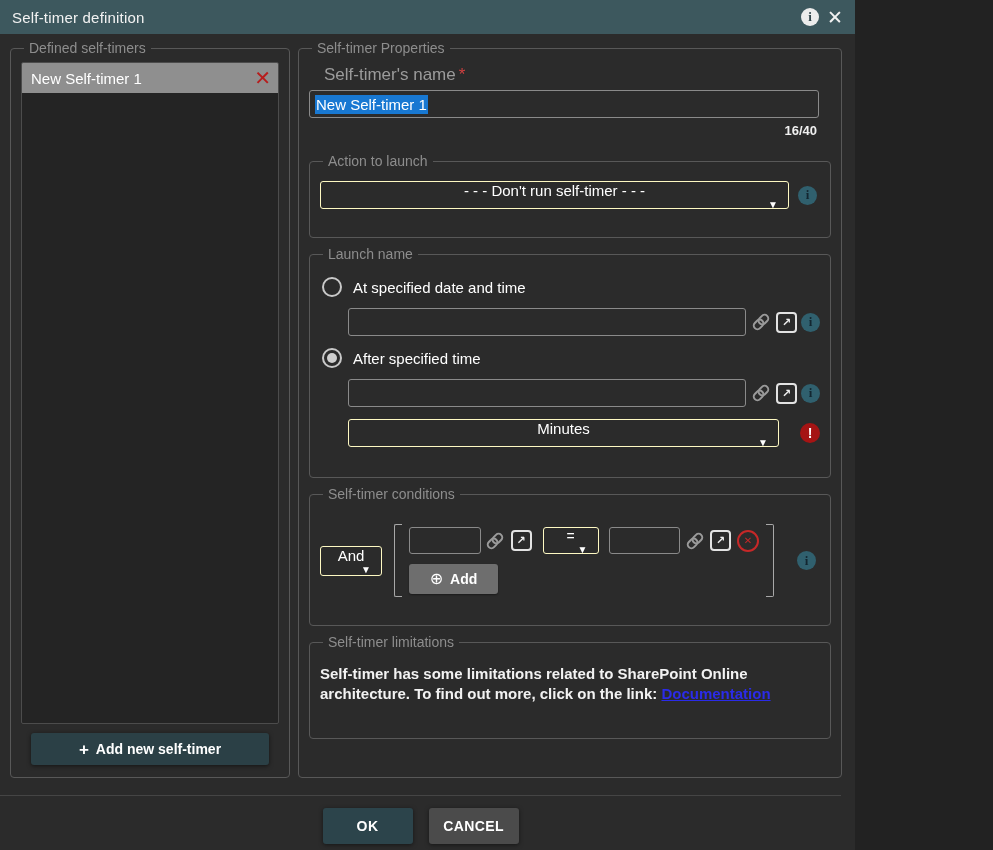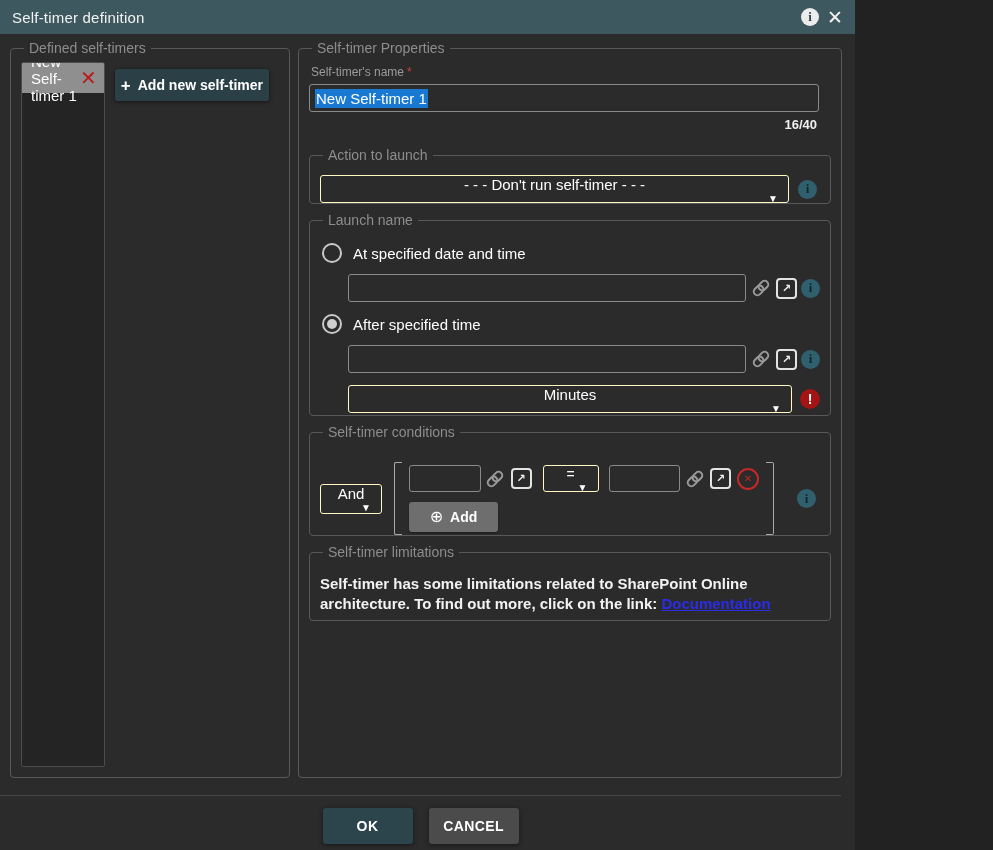--- a/index.html
+++ b/index.html
@@ -8,49 +8,49 @@
   .titlebar{height:34px;background:#3d585e;display:flex;align-items:center;padding:0 12px;box-sizing:border-box;}
   .titlebar .title{color:#f2f2f2;font-size:15px;font-weight:500;letter-spacing:.2px;}
   .titlebar .spacer{flex:1;}
   .tb-info{width:18px;height:18px;border-radius:50%;background:#ececec;color:#31454b;font-size:13px;font-weight:bold;font-family:"Liberation Serif",serif;display:flex;align-items:center;justify-content:center;cursor:pointer;margin-right:8px;}
   .tb-close{color:#f2f2f2;font-size:19px;font-weight:bold;cursor:pointer;line-height:1;}
   
   .content{display:flex;align-items:flex-start;gap:8px;padding:6px 13px 0 10px;box-sizing:border-box;}
   fieldset{border:1px solid #585858;border-radius:4px;margin:0;padding:4px 10px 10px;box-sizing:border-box;background:transparent;}
   legend{font-size:14px;color:#8d8d8d;padding:0 5px;margin-left:3px;font-weight:400;}
   
-  .left-group{width:280px;height:738px;display:flex;}
+  .left-group{width:280px;height:738px;display:flex;flex-direction:column;}
   .timer-list{flex:1;background:#242424;border:1px solid #4c4c4c;border-radius:2px;overflow:hidden;margin-top:2px;}
   .timer-item{height:30px;background:#8f8f8f;color:#ffffff;display:flex;align-items:center;padding:0 7px 0 9px;font-size:15px;cursor:pointer;}
   .delete-x{margin-left:auto;color:#b71c1c;font-size:20px;font-weight:bold;line-height:1;cursor:pointer;}
   .add-new-btn{margin:9px 10px 2px;height:32px;background:#2b4046;color:#fff;font-weight:bold;font-size:14px;border:none;border-radius:3px;box-shadow:0 1px 4px rgba(0,0,0,.55);display:flex;align-items:center;justify-content:center;gap:7px;cursor:pointer;font-family:inherit;}
   .plus-glyph{font-size:17px;font-weight:bold;line-height:1;}
   
   .right-group{flex:1;height:738px;display:flex;flex-direction:column;}
-  .field-label{font-size:12px;color:#9b9b9b;margin:5px 0 5px 2px;}
+  .field-label{font-size:17px;color:#9b9b9b;margin:5px 0 5px 15px;}
   .req{color:#d04040;margin-left:3px;}
   .text-input{height:26px;border:1px solid #8a8a8a;border-radius:3px;background:transparent;color:#fff;font-size:15px;padding:0 5px;display:flex;align-items:center;cursor:text;box-sizing:content-box;}
   .sel-text{background:#1878d2;color:#fff;padding:1px 1px;}
   .char-counter{text-align:right;color:#efefef;font-size:13px;font-weight:600;margin:5px 14px 7px 0;}
   .name-input{margin-right:12px;}
-  .inner-fs{margin-top:8px;padding:8px 10px 0;}
+  .inner-fs{margin-top:8px;padding:8px 10px 28px;}
   .select{height:28px;border:1px solid #fef9c3;border-radius:3px;display:flex;align-items:center;padding:0 10px;color:#fff;font-size:15px;background:#2b2b2b;cursor:pointer;box-sizing:border-box;flex-direction:column;}
   .select .arrow{margin-left:auto;font-size:10px;color:#fff;padding-left:8px;}
   .info-icon{width:19px;height:19px;min-width:19px;border-radius:50%;background:#30606e;color:#132630;font-weight:bold;font-size:13px;font-family:"Liberation Serif",serif;display:flex;align-items:center;justify-content:center;cursor:pointer;}
   .error-icon{width:20px;height:20px;min-width:20px;border-radius:50%;background:#a51414;color:#fff;font-weight:bold;font-size:14px;display:flex;align-items:center;justify-content:center;}
   .row{display:flex;align-items:center;}
   .action-row{margin-top:4px;gap:9px;padding-right:3px;}
   .action-row .select{flex:1;}
   
   .radio-row{display:flex;align-items:center;gap:11px;margin:7px 0 4px 2px;font-size:15px;color:#fff;}
   .radio{width:16px;height:16px;min-width:16px;border:2px solid #c9c9c9;border-radius:50%;position:relative;cursor:pointer;}
   .radio.checked::after{content:"";position:absolute;left:3px;top:3px;width:10px;height:10px;background:#cfcfcf;border-radius:50%;}
   .input-row{display:flex;align-items:center;gap:3px;margin:11px 0 12px 28px;}
   .input-row .text-input{flex:1;height:28px;box-sizing:border-box;}
-  .unit-row{margin:4px 0 2px 28px;gap:8px;padding-right:0;}
+  .unit-row{margin:4px 0 2px 28px;gap:21px;padding-right:0;}
   .unit-row .select{flex:1;}
   
   .chain-icon{width:23px;height:23px;display:flex;align-items:center;justify-content:center;cursor:pointer;}
   .open-icon{width:17px;height:17px;min-width:17px;border:2px solid #e3e3e3;border-radius:4px;color:#f0f0f0;font-size:11px;font-weight:bold;display:flex;align-items:center;justify-content:center;cursor:pointer;margin:0 1px;}
   .circle-x{width:18px;height:18px;min-width:18px;border:2px solid #c62828;border-radius:50%;color:#c62828;font-size:10px;font-weight:bold;display:flex;align-items:center;justify-content:center;cursor:pointer;margin-left:2px;}
   
   .cond-row{display:flex;align-items:center;gap:7px;margin-top:14px;}
   .and-select{width:62px;min-width:62px;height:30px;}
   .bracket{width:7px;align-self:stretch;border:1px solid #a8a8a8;}
   .bracket.l{border-right:none;border-radius:2px 0 0 2px;margin-left:5px;}

